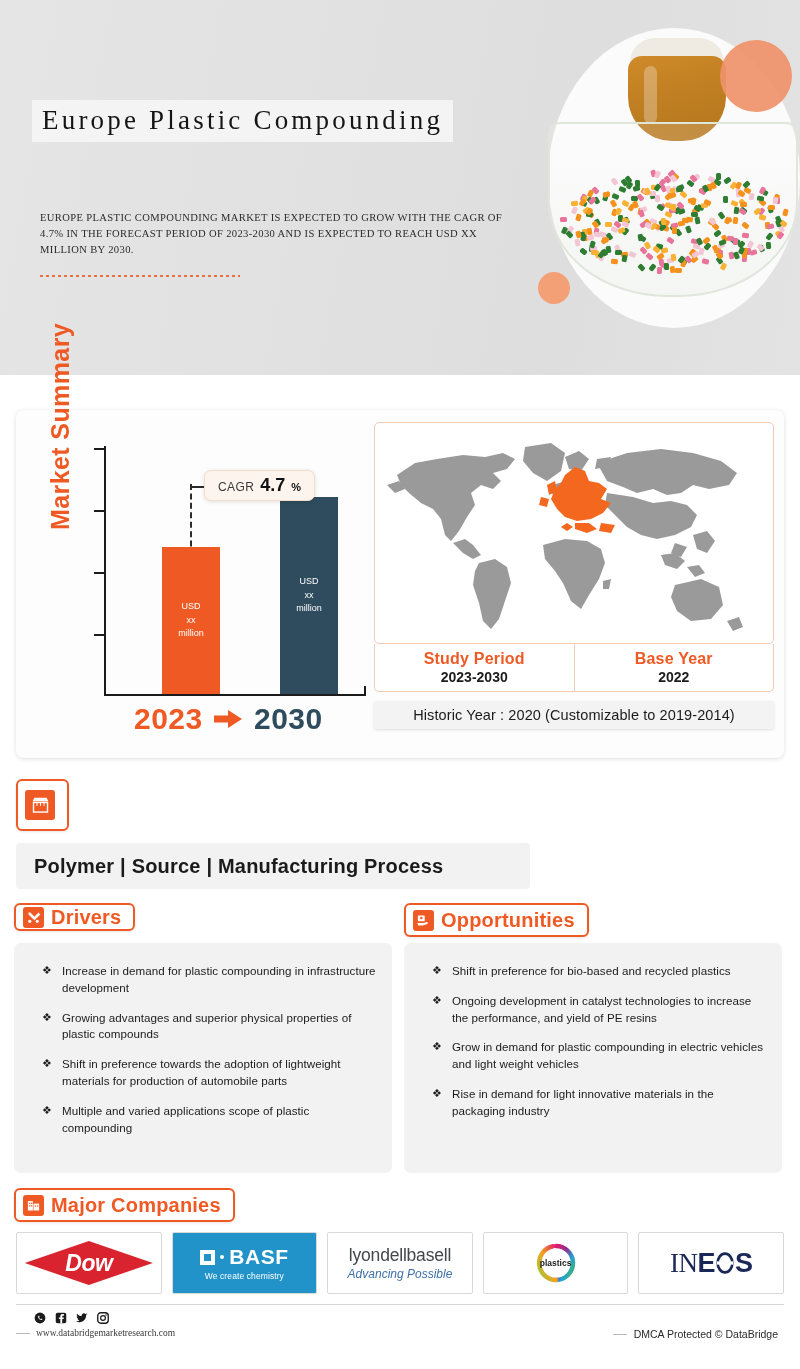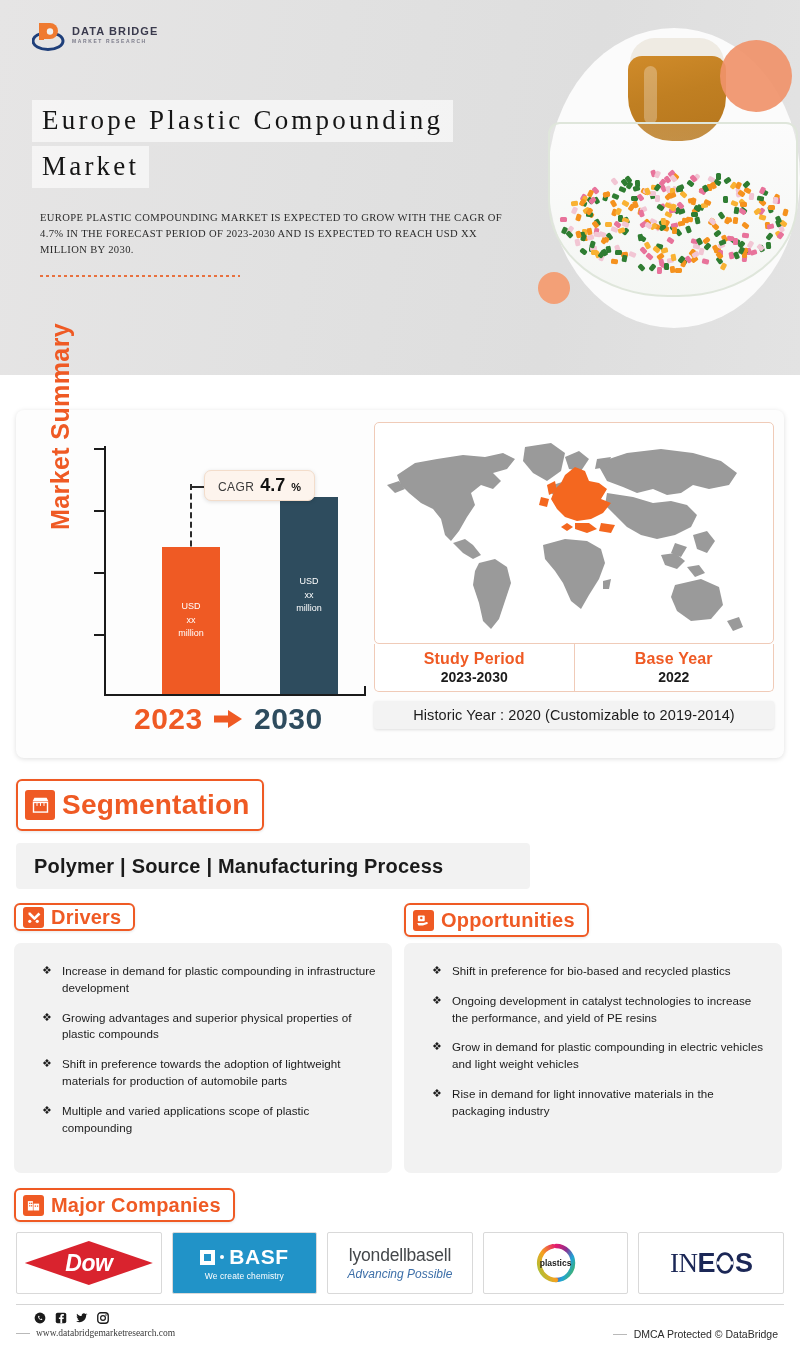--- a/index.html
+++ b/index.html
@@ -253,34 +253,20 @@
   }
 </style>
 </head>
 <body>
 
 <div class="page">
 
   <div class="header">
     <div class="hdr-grad"></div>
 
-    <div class="logo-wrap">
-      <span class="logo-mark">
-        <svg viewBox="0 0 34 34" width="34" height="34">
-          <ellipse cx="16" cy="23" rx="15" ry="8.5" fill="none" stroke="#1f3f7a" stroke-width="3"></ellipse>
-          <path d="M11 5 h7 a8 8 0 0 1 0 16 h-7 z" fill="#ef7a30"></path>
-          <rect x="7" y="5" width="5" height="17" fill="#ef7a30"></rect>
-          <circle cx="18" cy="13.5" r="3.2" fill="#f0f0f0"></circle>
-        </svg>
-      </span>
-      <span class="logo-text">
-        <span class="logo-t1">DATA BRIDGE</span>
-        <span class="logo-t2">MARKET RESEARCH</span>
-      </span>
-    </div>
 
     <div class="hero">
       <div class="hero-circle-bg"></div>
       <div class="jar">
         <div class="jar-lid"></div>
         <div class="jar-body"></div>
         <div class="jar-shine"></div>
       </div>
       <div class="bowl">
         <div class="bowl-glass">
@@ -555,21 +541,20 @@
               <span class="pellet" style="left: 110.913px; top: 70.4999px; background: rgb(245, 146, 30); transform: rotate(91deg);"></span>
             </div>
         </div>
       </div>
       <div class="hero-dot-lg"></div>
       <div class="hero-dot-sm"></div>
     </div>
 
     <div class="title-block">
       <div class="title-line">Europe Plastic Compounding</div><br>
-      <div class="title-line">Market</div>
     </div>
     <div class="subtitle">EUROPE PLASTIC COMPOUNDING MARKET IS EXPECTED TO GROW WITH THE CAGR OF 4.7% IN THE FORECAST PERIOD OF 2023-2030 AND IS EXPECTED TO REACH USD XX MILLION BY 2030.</div>
     <div class="sub-rule"></div>
   </div>
 
   <div class="card-summary">
     <div class="ms-label">Market Summary</div>
 
     <div class="chart-area">
       <div class="axis-y"></div>
@@ -673,21 +658,20 @@
   <div class="historic">Historic Year : 2020 (Customizable to 2019-2014)</div>
 
   <div class="pill pill-seg">
     <span class="sq-icon">
       <svg viewBox="0 0 24 24" width="21" height="21">
         <path d="M3 7 L5 3 h14 l2 4 z" fill="#fff"></path>
         <rect x="4" y="8.5" width="16" height="11" fill="none" stroke="#fff" stroke-width="1.6"></rect>
         <path d="M4 8.5 v4 M8 8.5 v4 M12 8.5 v4 M16 8.5 v4 M20 8.5 v4" stroke="#fff" stroke-width="1.1"></path>
       </svg>
     </span>
-    <span class="pill-txt">Segmentation</span>
   </div>
   <div class="seg-bar">Polymer  |  Source  |  Manufacturing Process</div>
 
   <div class="pill pill-drv">
     <span class="sq-icon">
       <svg viewBox="0 0 24 24" width="15" height="15">
         <path d="M4 4 l3 0 l9 9 l-3 3 l-9 -9 z" fill="#fff"></path>
         <path d="M20 4 l-9 9 l3 3 l9 -9 z" fill="#fff"></path>
         <circle cx="6" cy="18" r="2.6" fill="#fff"></circle>
         <circle cx="18" cy="18" r="2.6" fill="#fff"></circle>

